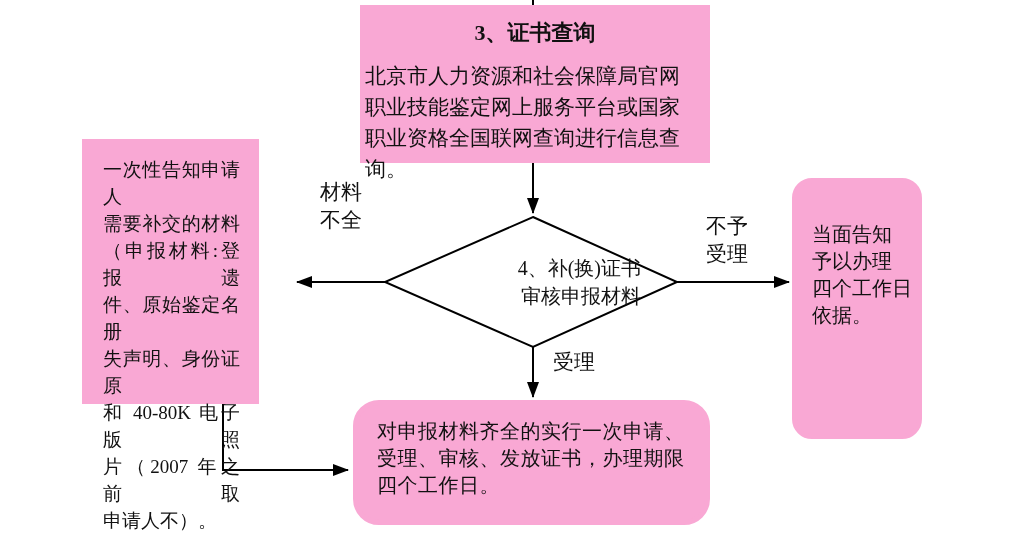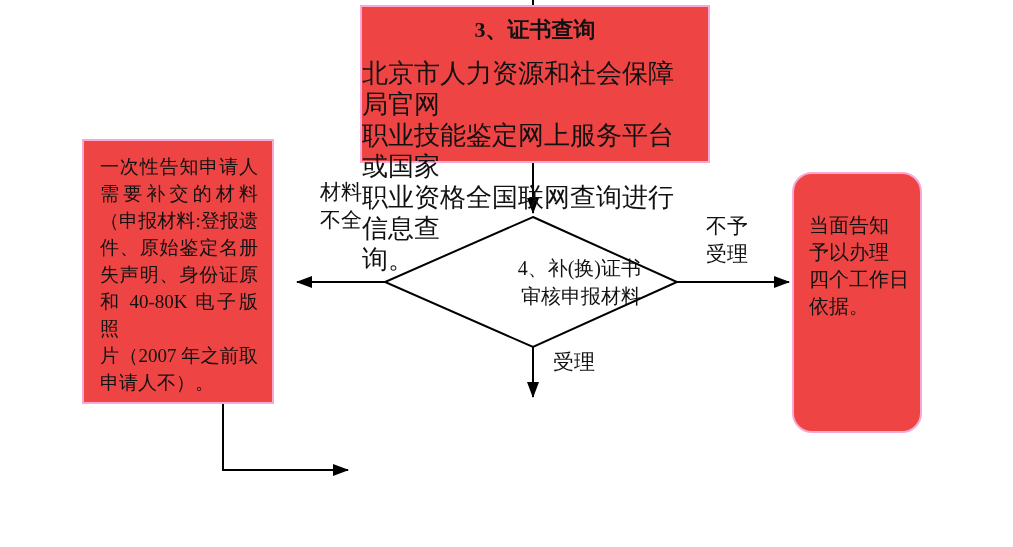--- a/index.html
+++ b/index.html
@@ -12,35 +12,35 @@
     color: #111111;
     overflow: hidden;
   }
   .edges { position: absolute; left: 0; top: 0; width: 1013px; height: 547px; }
   .edges line, .edges polyline { stroke: #000; stroke-width: 2; fill: none; }
   .edges polygon { stroke: #000; stroke-width: 2; fill: #ffffff; }
 
   .box {
     position: absolute;
     box-sizing: border-box;
-    border: 2px solid #f9a8d4;
-    background: #ef4444;
+    border: 5px solid #f9a8d4;
+    background: #f9a8d4;
   }
   
   .top-box    { left: 360px; top: 5px;  width: 350px; height: 158px; }
   .top-title  { text-align: center; font-size: 22px; font-weight: bold; margin-top: 8px; }
-  .top-body   { margin-top: 13px; padding: 0 14px 0 0; font-size: 26px; line-height: 31px; }
+  .top-body   { margin-top: 13px; padding: 0 14px 0 0; font-size: 21px; line-height: 31px; }
 
   
-  .left-box   { left: 82px; top: 139px; width: 192px; height: 265px; padding: 12px 14px 0 16px; }
+  .left-box   { left: 82px; top: 139px; width: 177px; height: 265px; padding: 12px 14px 0 16px; }
   .left-box .ln { font-size: 19px; line-height: 27px; white-space: nowrap; }
   .left-box .ln:not(:last-child) { text-align: justify; text-align-last: justify; white-space: normal; }
 
   
-  .right-box  { left: 792px; top: 172px; width: 130px; height: 261px; border-radius: 20px; padding: 38px 8px 0 15px; }
+  .right-box  { left: 792px; top: 178px; width: 130px; height: 261px; border-radius: 20px; padding: 38px 8px 0 15px; }
   .right-box .ln { font-size: 20px; line-height: 27px; white-space: nowrap; }
 
   
   .bottom-box { left: 353px; top: 400px; width: 357px; height: 125px; border-radius: 26px; padding: 13px 14px 0 19px; }
   .bottom-box .ln { font-size: 20px; line-height: 27px; letter-spacing: 0.5px; white-space: nowrap; }
 
   
   .diamond-label {
     position: absolute; left: 531px; top: 282px;
     transform: translate(-50%, -50%);
@@ -100,20 +100,25 @@
     <div class="ln">申请人不）。</div>
   </div>
 
   <div class="box right-box">
     <div class="ln">当面告知</div>
     <div class="ln">予以办理</div>
     <div class="ln">四个工作日</div>
     <div class="ln">依据。</div>
   </div>
 
+  <div class="box bottom-box">
+    <div class="ln">对申报材料齐全的实行一次申请、</div>
+    <div class="ln">受理、审核、发放证书，办理期限</div>
+    <div class="ln">四个工作日。</div>
+  </div>
 
   <div class="edge-label label-incomplete">
     <div>材料</div>
     <div>不全</div>
   </div>
   <div class="edge-label label-rejected">
     <div>不予</div>
     <div>受理</div>
   </div>
   <div class="edge-label label-accepted">受理</div>

